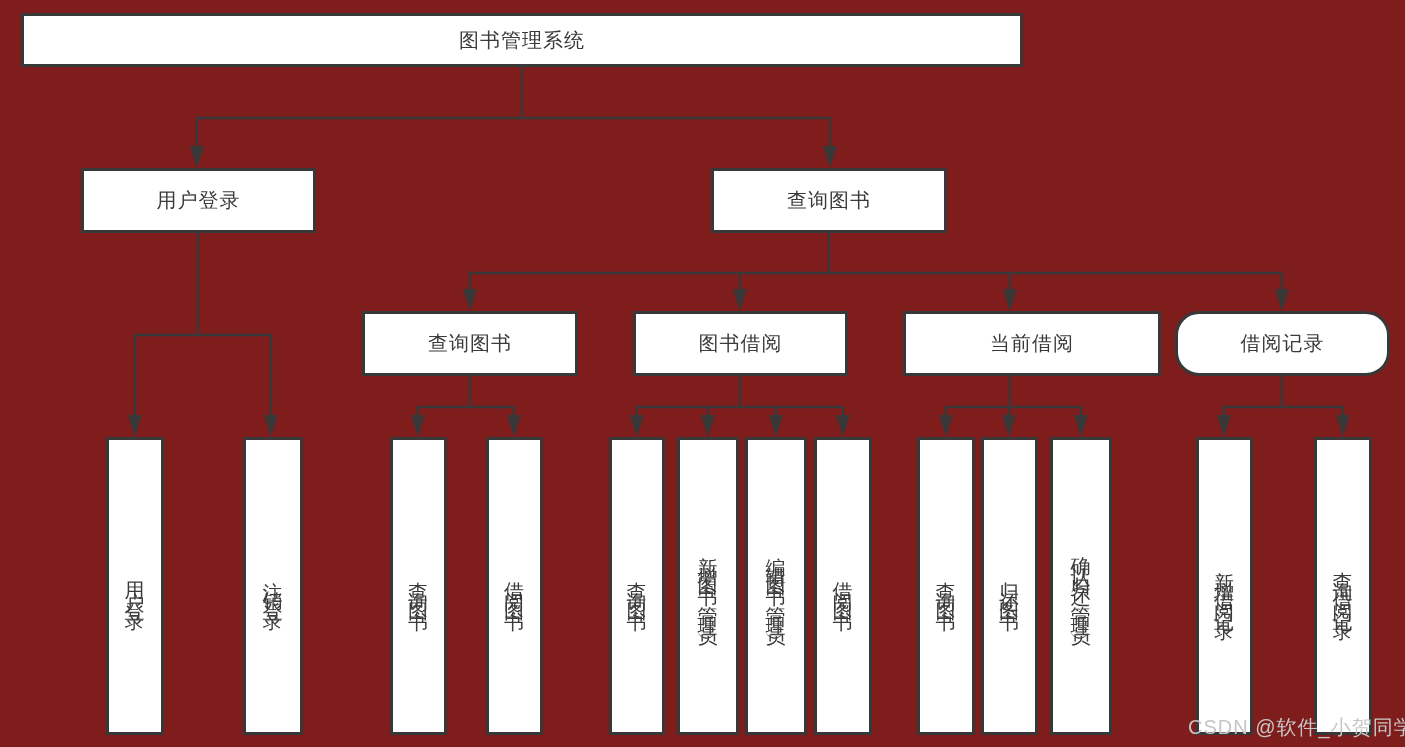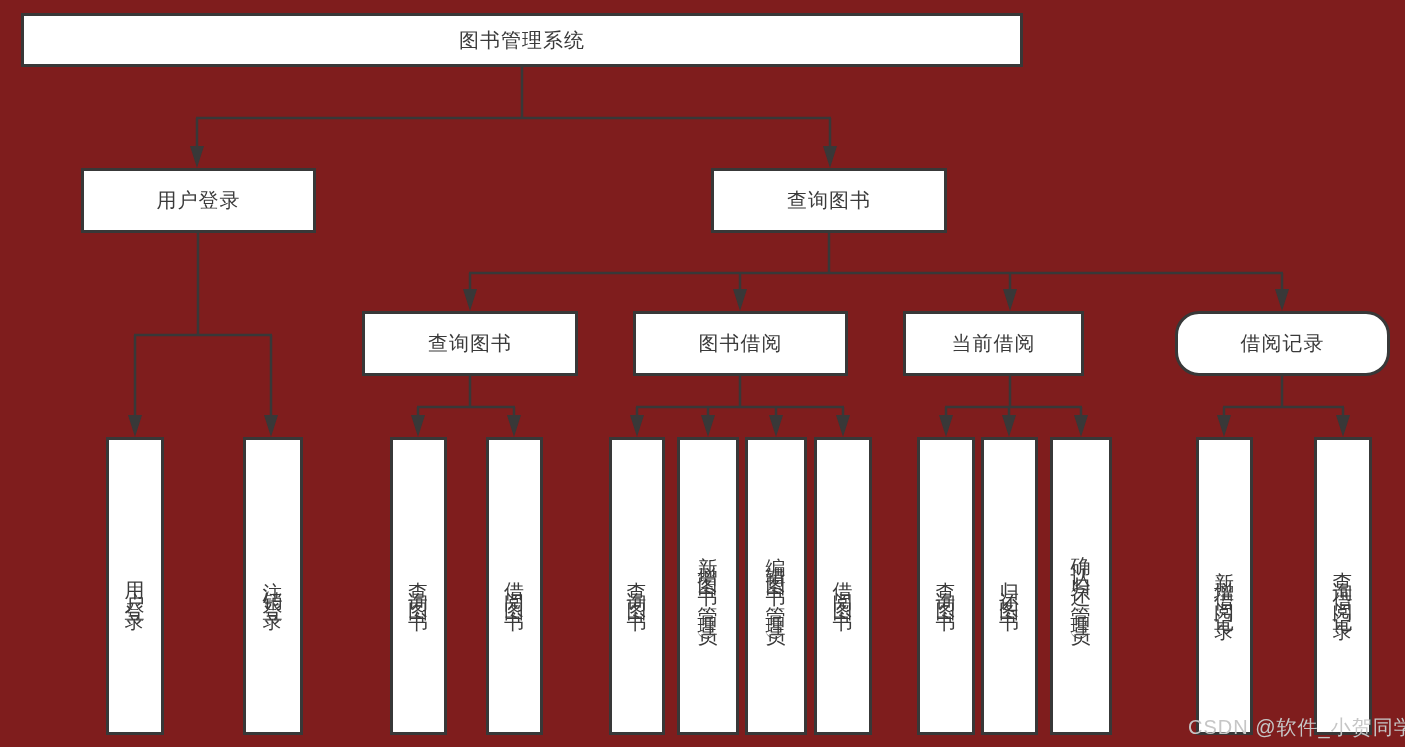--- a/index.html
+++ b/index.html
@@ -126,21 +126,21 @@
   <div class="box" style="left:711px; top:168px; width:236px; height:65px;">
     <span class="hlabel">查询图书</span>
   </div>
 
   <div class="box" style="left:362px; top:311px; width:216px; height:65px;">
     <span class="hlabel">查询图书</span>
   </div>
   <div class="box" style="left:633px; top:311px; width:215px; height:65px;">
     <span class="hlabel">图书借阅</span>
   </div>
-  <div class="box" style="left:903px; top:311px; width:181px; height:65px;">
+  <div class="box" style="left:903px; top:311px; width:258px; height:65px;">
     <span class="hlabel">当前借阅</span>
   </div>
   <div class="box" style="left:1175px; top:311px; width:215px; height:65px;border-radius:24px;">
     <span class="hlabel">借阅记录</span>
   </div>
 
   <div class="box" style="left:106px; top:437px; width:58px; height:298px;">
     <span class="vlabel">用户登录</span>
   </div>
   <div class="box" style="left:243px; top:437px; width:60px; height:298px;">

